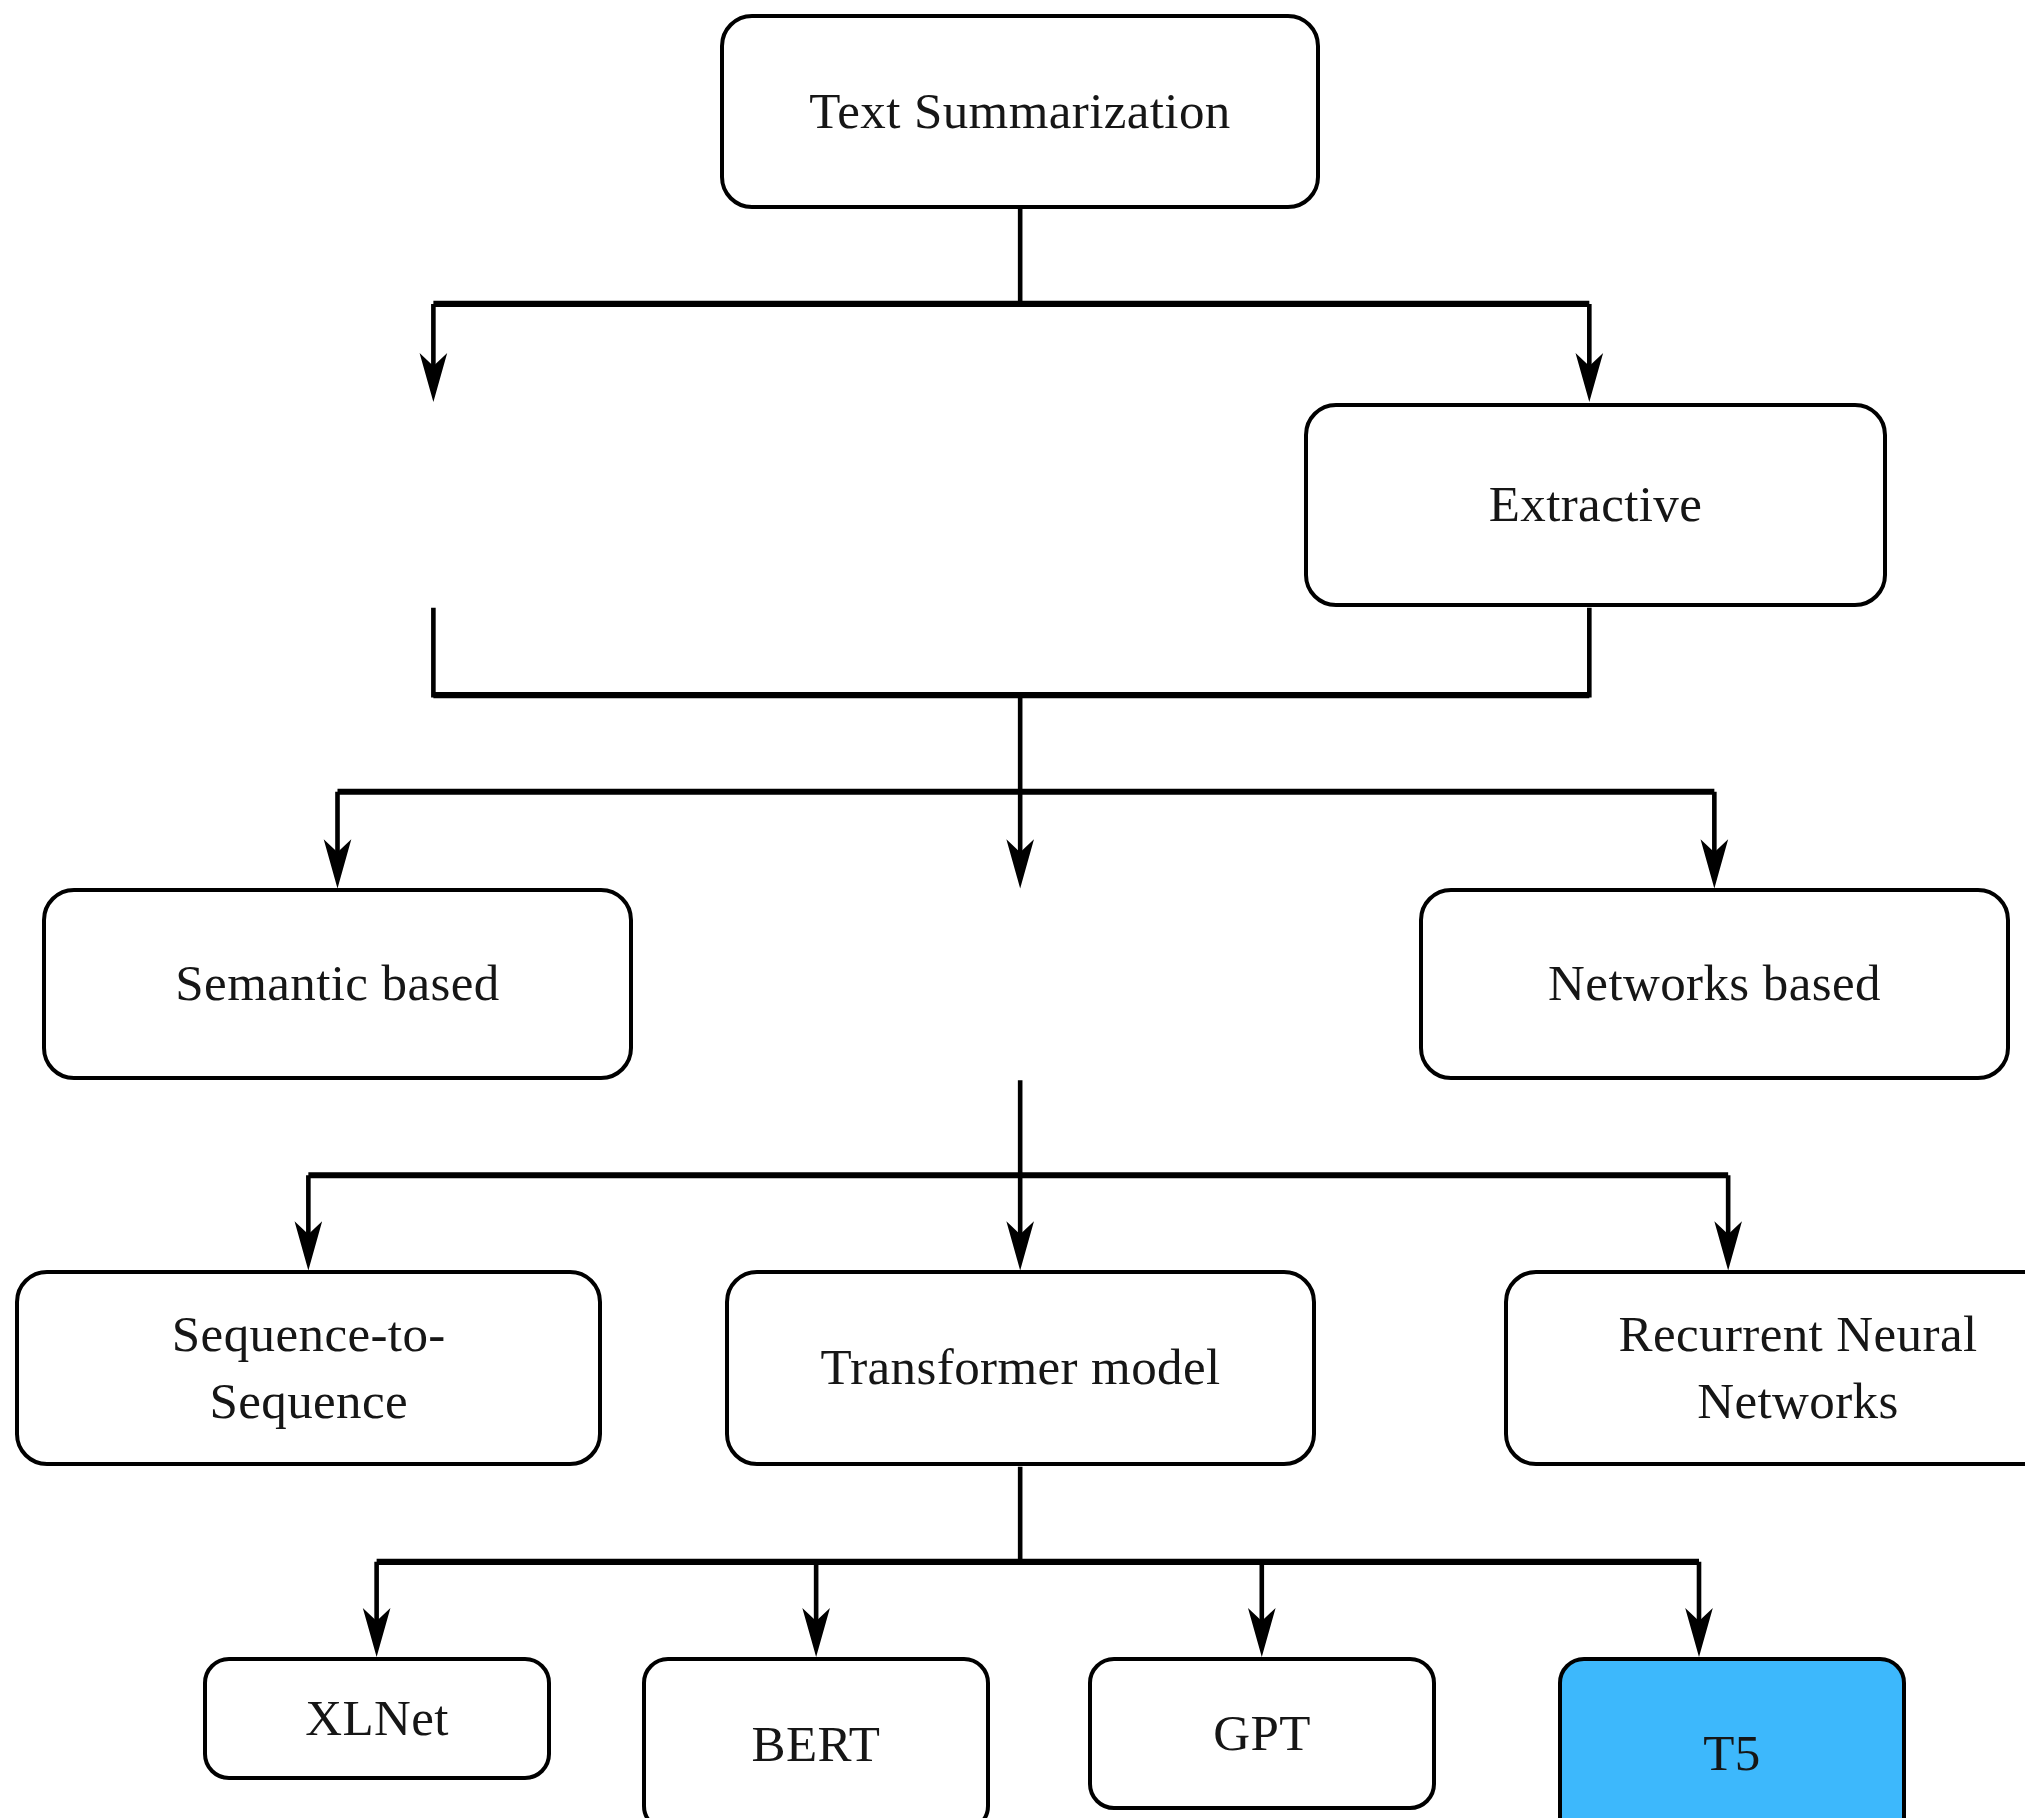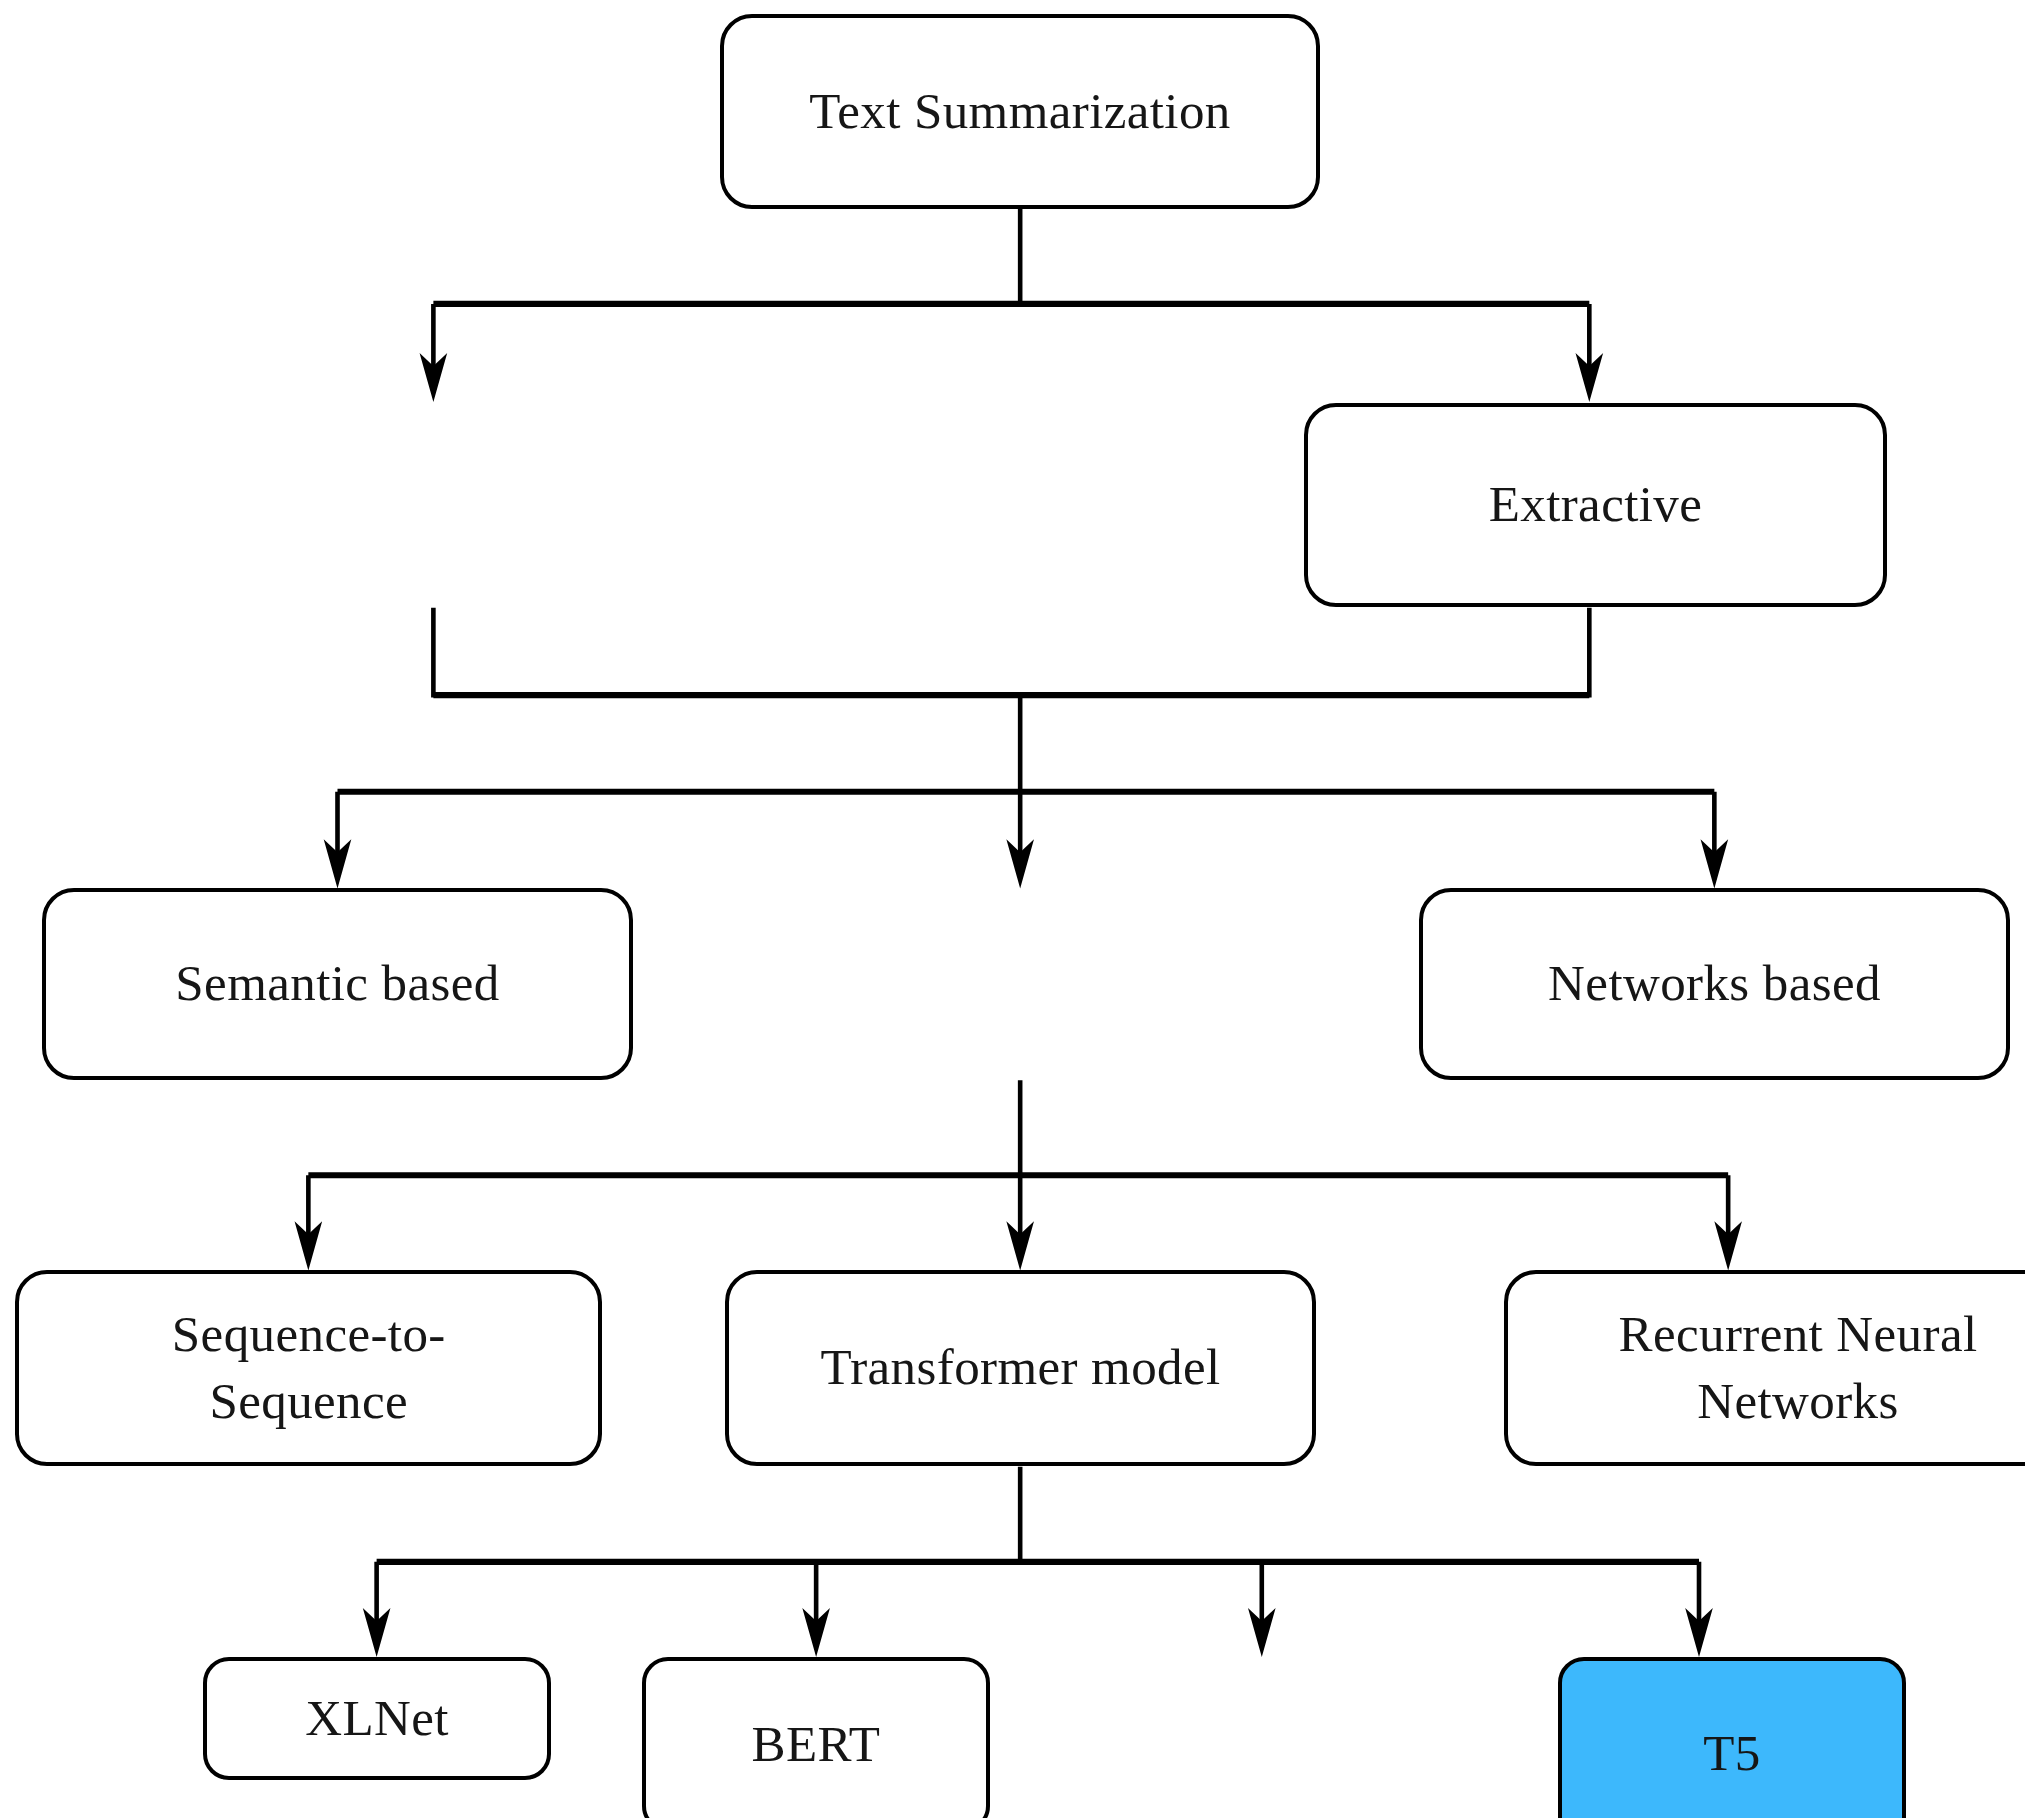--- a/index.html
+++ b/index.html
@@ -130,19 +130,22 @@
   </div>
 
   <div class="node leaf n-xlnet">
     <span class="node-label">XLNet</span>
   </div>
 
   <div class="node leaf n-bert">
     <span class="node-label">BERT</span>
   </div>
 
+  <div class="node leaf n-gpt">
+    <span class="node-label">GPT</span>
+  </div>
 
   <div class="node leaf n-t5" style="background-color: rgb(61, 184, 252);">
     <span class="node-label">T5</span>
   </div>
 
 </div>
 
 
 </body></html>

